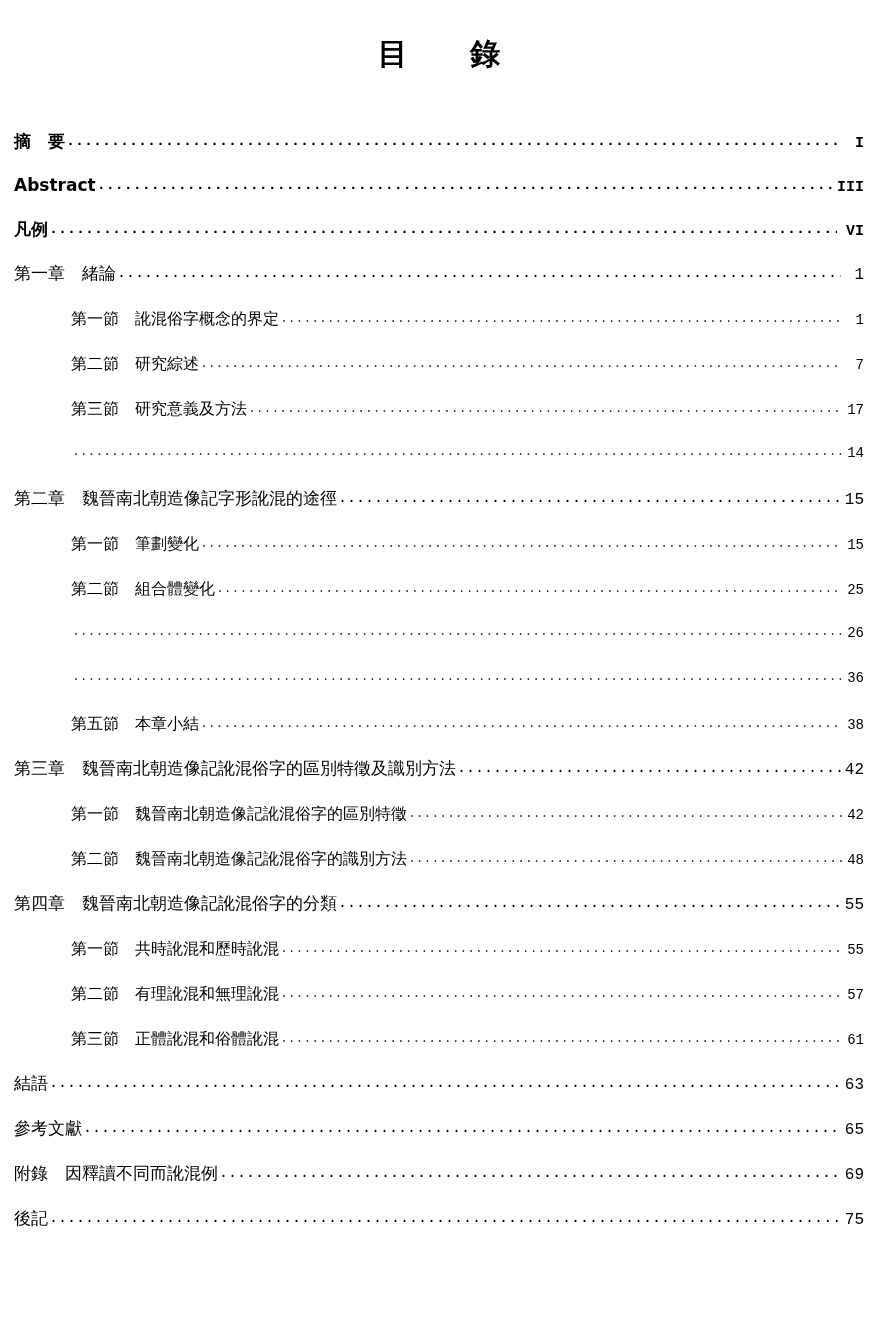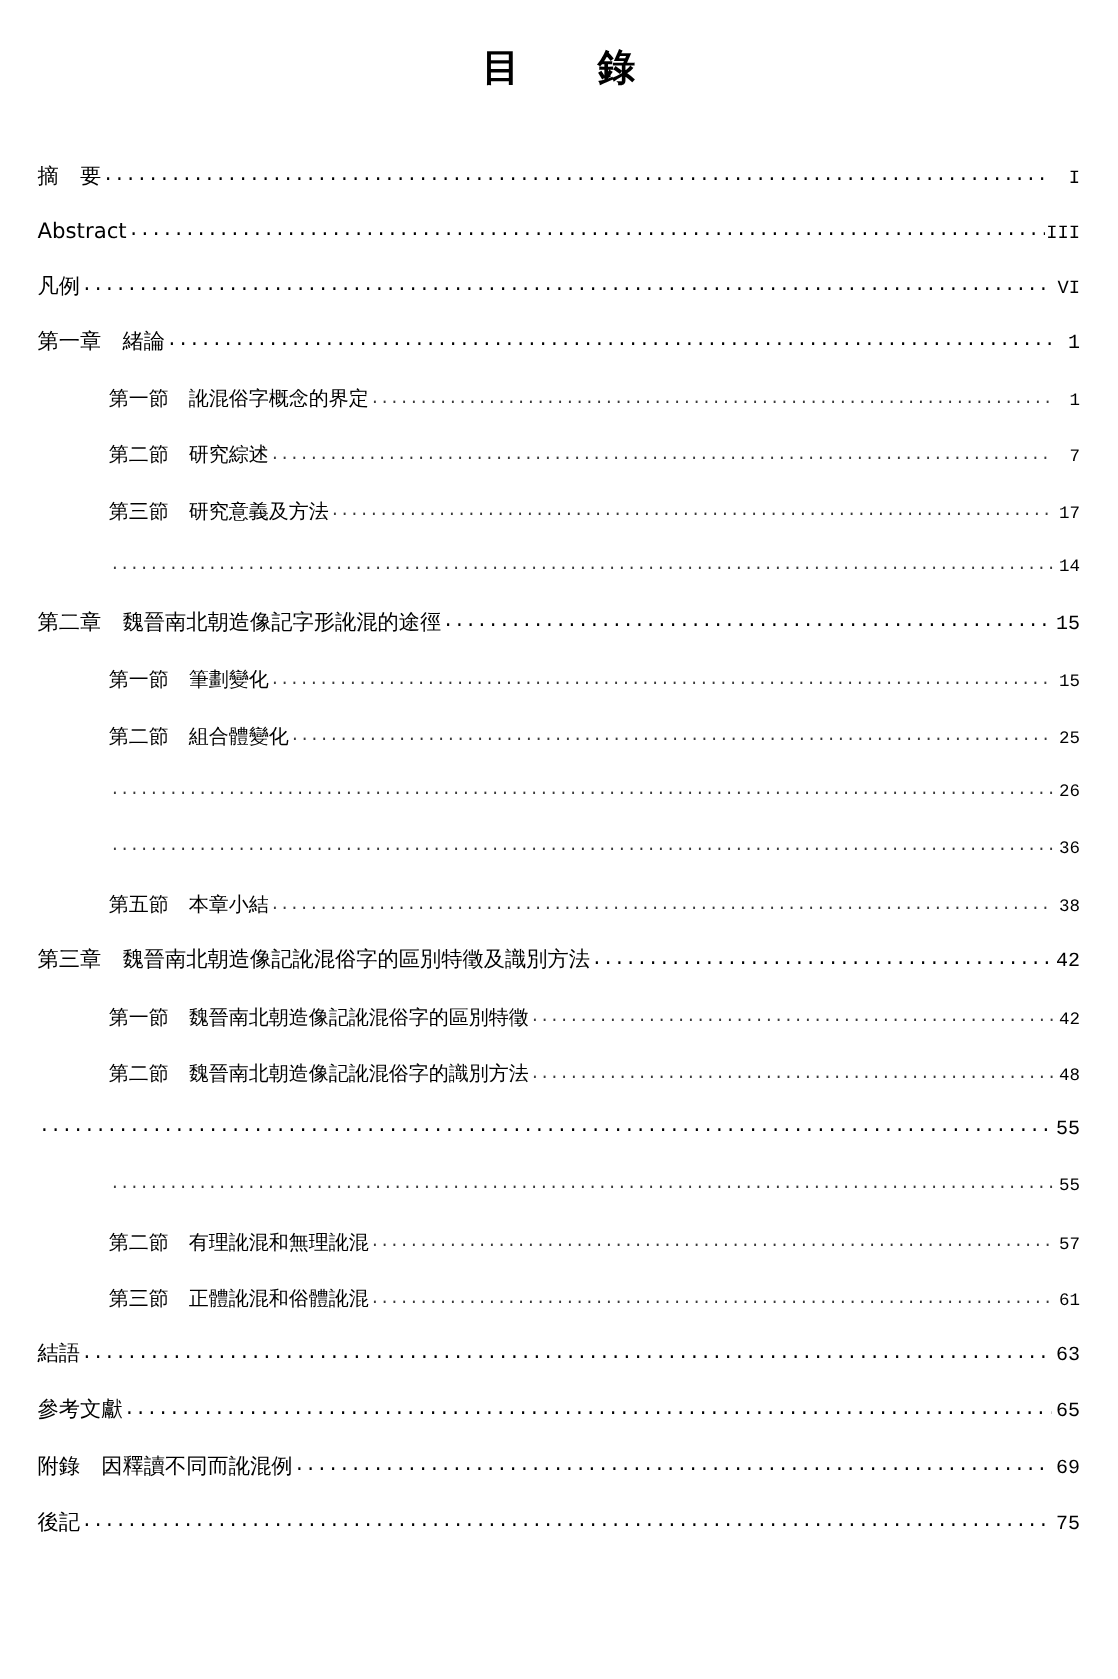--- a/index.html
+++ b/index.html
@@ -12,21 +12,21 @@
     height: 1343px;
     font-family: "Liberation Serif", "DejaVu Serif", serif;
     color: #000000;
     position: relative;
     overflow: hidden;
   }
   .page {
     width: 894px;
     height: 1148px;
     box-sizing: border-box;
-    padding: 26px 30px 0 30px;
+    padding: 26px 30px 0 14px;
     position: relative;
   }
   .toc-title {
     text-align: center;
     font-size: 30px;
     font-weight: bold;
     letter-spacing: 26px;
     margin: 8px 0 0 0;
     padding-left: 26px;
     font-family: "DejaVu Sans", "Liberation Sans", sans-serif;
@@ -54,21 +54,21 @@
   }
   .entry .page-no {
     flex: 0 0 auto;
     white-space: nowrap;
     text-align: right;
   }
 
   
   .lvl-front {
     font-size: 17px;
-    font-weight: normal;
+    font-weight: bold;
     font-family: "DejaVu Sans", "Liberation Sans", sans-serif;
     margin: 0 0 0 0;
     padding: 0 0 0 0;
     height: 44px;
     line-height: 44px;
   }
   .lvl-front .leader {
     font-size: 15px;
     letter-spacing: 0px;
     font-family: "Liberation Mono", "DejaVu Sans Mono", monospace;
@@ -218,25 +218,27 @@
       <span class="page-no">42</span>
     </div>
 
     <div class="entry lvl-sec">
       <span class="label">第二節　魏晉南北朝造像記訛混俗字的識別方法</span>
       <span class="leader">....................................................................................................................</span>
       <span class="page-no">48</span>
     </div>
 
     <div class="entry lvl-chap">
+      <span class="label">第四章　魏晉南北朝造像記訛混俗字的分類</span>
       <span class="leader">....................................................................................................................</span>
       <span class="page-no">55</span>
     </div>
 
     <div class="entry lvl-sec">
+      <span class="label">第一節　共時訛混和歷時訛混</span>
       <span class="leader">....................................................................................................................</span>
       <span class="page-no">55</span>
     </div>
 
     <div class="entry lvl-sec">
       <span class="label">第二節　有理訛混和無理訛混</span>
       <span class="leader">....................................................................................................................</span>
       <span class="page-no">57</span>
     </div>
 

